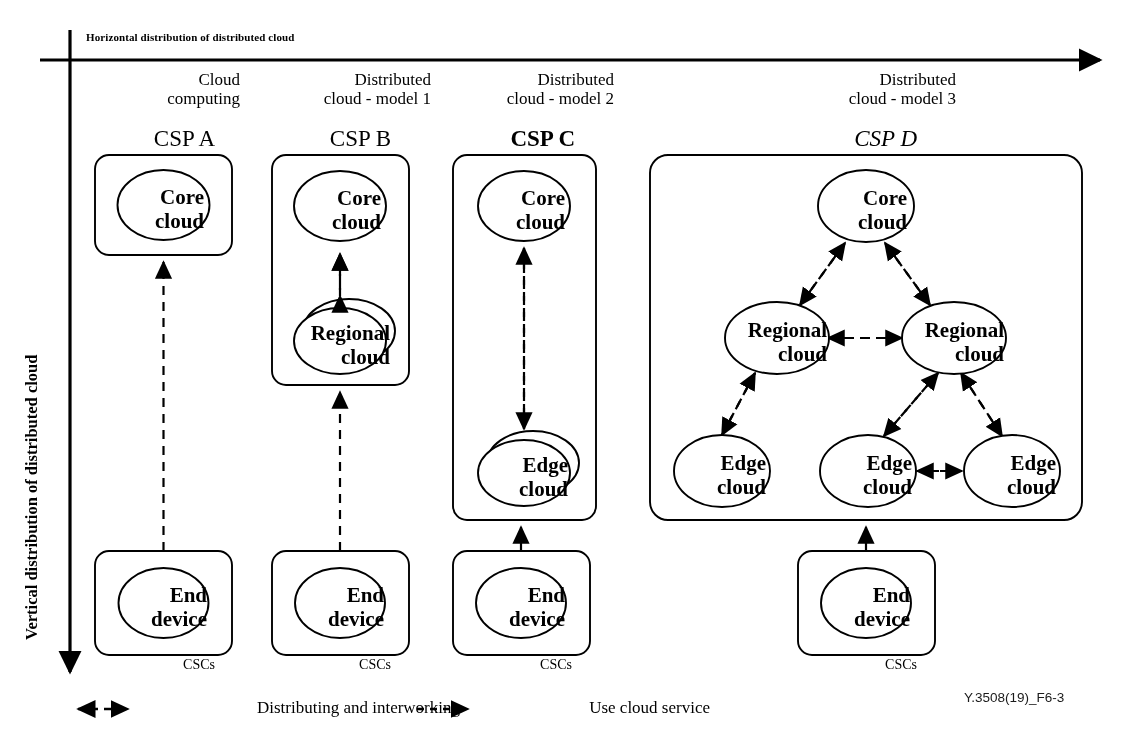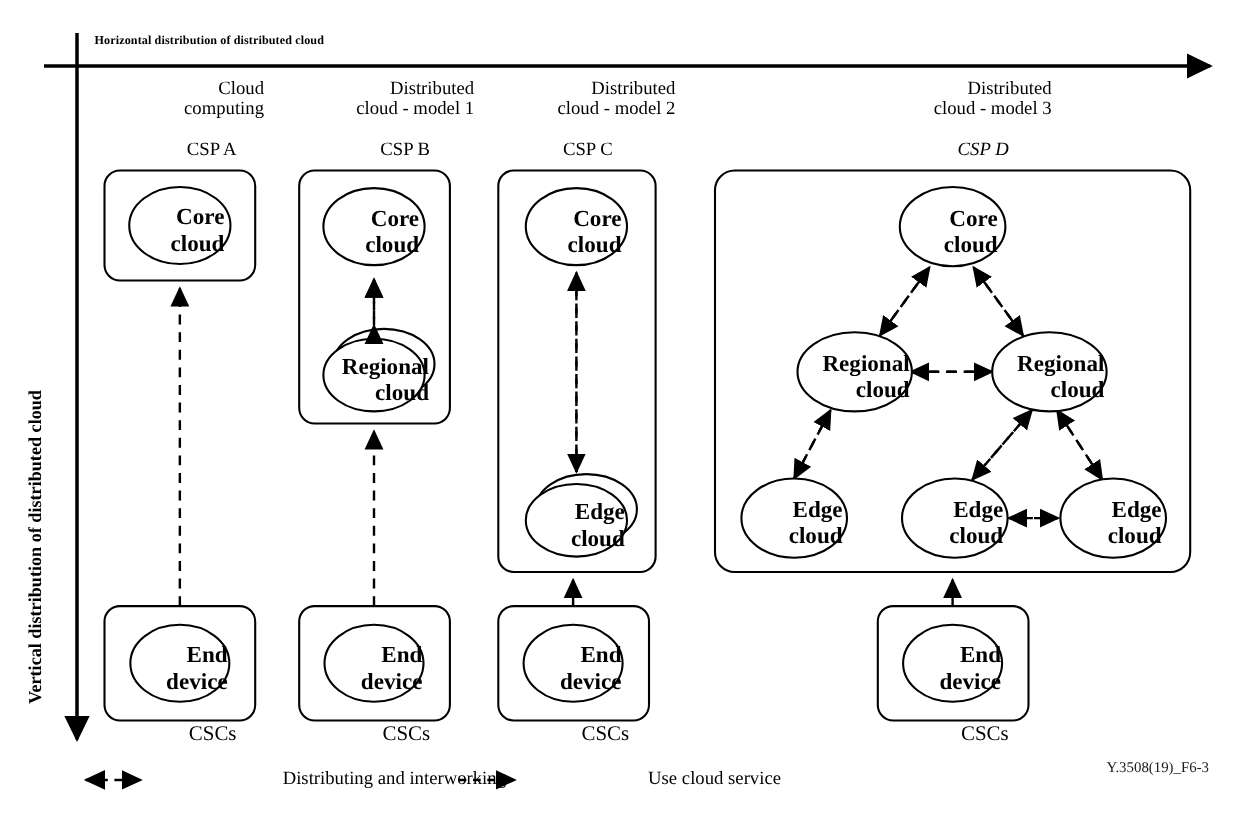--- a/index.html
+++ b/index.html
@@ -41,44 +41,43 @@
     font-size: 16.5px;
     transform-origin: 0 0;
     transform: rotate(-90deg);
     white-space: nowrap;
   }
   .col-title {
     font-size: 17px;
     font-weight: normal;
   }
   .csp-label {
-    font-size: 17px;
+    font-size: 23px;
     font-weight: normal;
   }
   .csc-label {
-    font-size: 19px;
+    font-size: 14px;
     font-weight: normal;
   }
   .node-label {
     font-weight: bold;
     font-size: 21px;
     pointer-events: none;
   }
   .legend-label {
     font-size: 17px;
     white-space: nowrap;
     text-align: right;
   }
   .fig-id {
     position: absolute;
-    font-family: Liberation Serif, serif;
+    font-family: Liberation Sans, sans-serif;
     font-size: 13.5px;
     color: #1a1a1a;
     white-space: nowrap;
-    margin-left: 42px;
   }
 </style>
 </head>
 <body>
 
 <div id="figure">
 
   <svg id="svg-layer" viewBox="0 0 1133 741">
     <defs>
       <marker id="solid-arrow" markerWidth="9" markerHeight="9" refX="7.6" refY="4.5" orient="auto" markerUnits="strokeWidth">
@@ -193,21 +192,21 @@
 computing</div>
   <div class="html-label col-title" style="left:251px; top:70px; width:180px;">Distributed
 cloud - model 1</div>
   <div class="html-label col-title" style="left:434px; top:70px; width:180px;">Distributed
 cloud - model 2</div>
   <div class="html-label col-title" style="left:776px; top:70px; width:180px;">Distributed
 cloud - model 3</div>
 
   <div class="html-label csp-label" style="left:113px; top:126px; width:102px;">CSP A</div>
   <div class="html-label csp-label" style="left:289px; top:126px; width:102px;">CSP B</div>
-  <div class="html-label csp-label" style="left:455px; top:126px; width:102px;">CSP C</div>
+  <div class="html-label csp-label" style="left:473px; top:126px; width:102px;font-weight:bold;">CSP C</div>
   <div class="html-label csp-label" style="left:815px; top:126px; width:102px;font-style:italic;">CSP D</div>
 
   <div class="html-label csc-label" style="left:113px; top:657px; width:102px;">CSCs</div>
   <div class="html-label csc-label" style="left:289px; top:657px; width:102px;">CSCs</div>
   <div class="html-label csc-label" style="left:470px; top:657px; width:102px;">CSCs</div>
   <div class="html-label csc-label" style="left:815px; top:657px; width:102px;">CSCs</div>
 
   <div class="html-label node-label" style="left:123px; top:186px; width:81px;">Core
 cloud</div>
   <div class="html-label node-label" style="left:120px; top:584px; width:87px;">End

